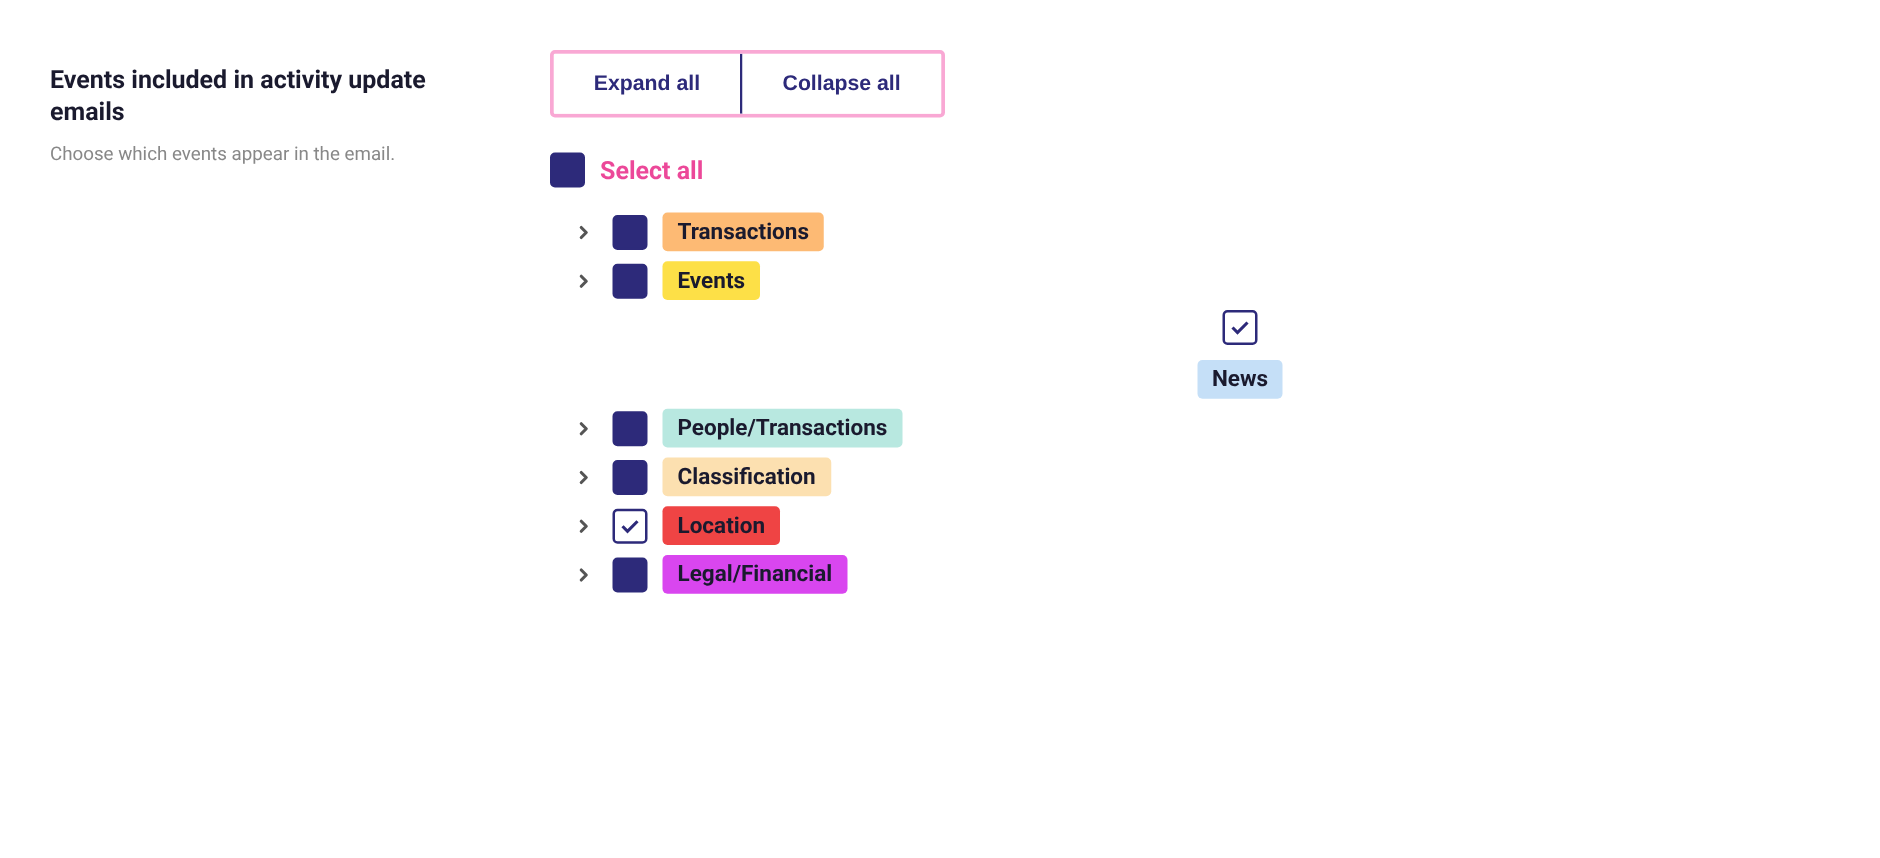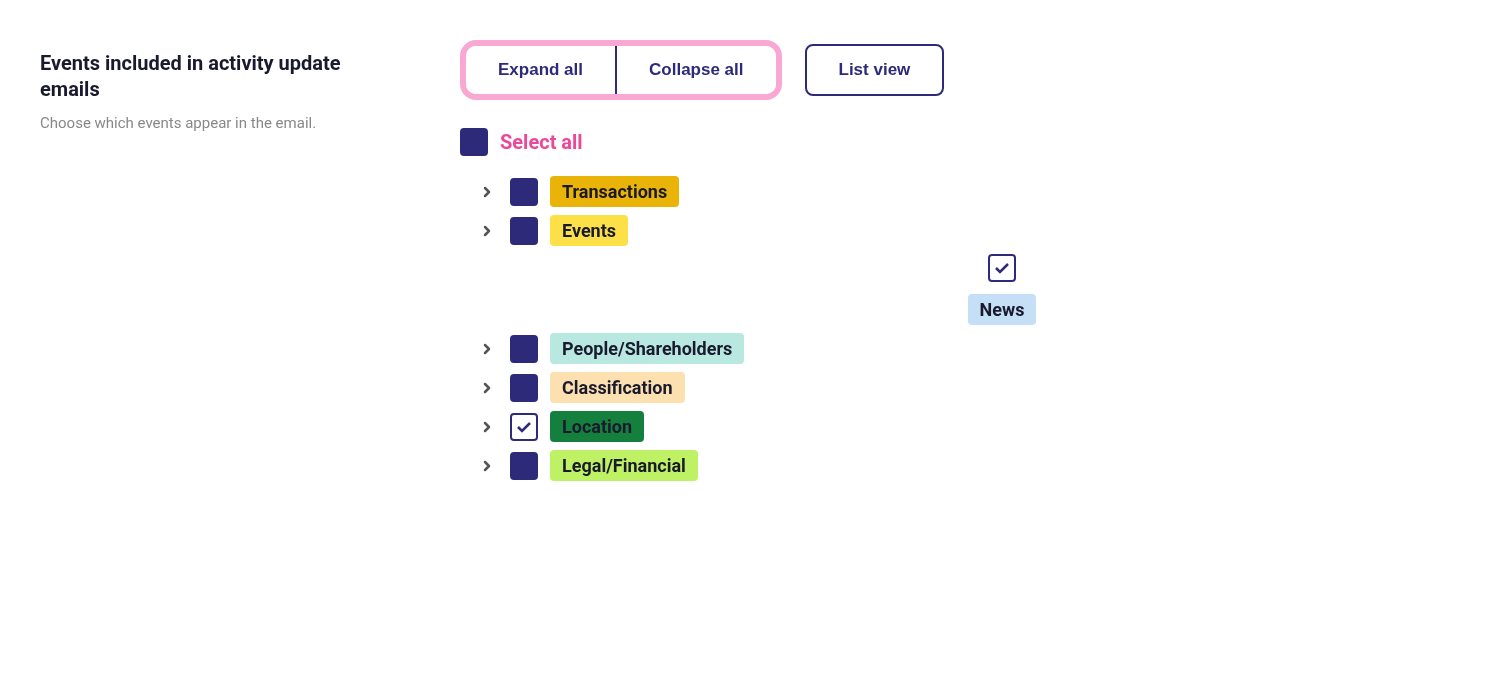--- a/index.html
+++ b/index.html
@@ -14,21 +14,21 @@
       color: #1a1a2e;
       min-height: 686px;
       display: flex;
       align-items: flex-start;
       padding: 40px 40px;
     }
 
     .page-container {
       display: flex;
       flex-direction: row;
-      gap: 80px;
+      gap: 60px;
       width: 100%;
       max-width: 1504px;
     }
 
     .left-panel {
       width: 340px;
       flex-shrink: 0;
       padding-top: 10px;
     }
 
@@ -55,24 +55,24 @@
 
     .toolbar {
       display: flex;
       align-items: center;
       gap: 0;
       margin-bottom: 24px;
     }
 
     .btn-group {
       display: flex;
-      border: 6px solid #f9a8d4;
-      border-radius: 16px;
+      border: 3px solid #f9a8d4;
+      border-radius: 4px;
       overflow: hidden;
-      margin-right: 23px;
+      margin-right: 7px;
     }
 
     .btn-group-item {
       padding: 14px 32px;
       font-size: 17px;
       font-weight: 700;
       color: #2d2a7a;
       background: #fff;
       border: none;
       cursor: pointer;
@@ -176,44 +176,43 @@
 
     .tag {
       display: inline-block;
       padding: 5px 12px;
       border-radius: 4px;
       font-size: 18px;
       font-weight: 700;
       color: #1a1a2e;
     }
 
-    .tag-pink { background: #eab308; text-align: right; }
+    .tag-pink { background: #fdba74; text-align: right; }
     .tag-rose { background: #fde047; }
     .tag-blue { background: #c5dff7; }
     .tag-teal { background: #b8e8e0; }
     .tag-orange { background: #fce0b0; text-align: center; }
-    .tag-peach { background: #15803d; }
-    .tag-green { background: #bef264; }
+    .tag-peach { background: #ef4444; }
+    .tag-green { background: #d946ef; }
   </style>
 </head>
 <body>
 
 <div class="page-container">
   <div class="left-panel">
     <h2 class="left-panel-title">Events included in activity update emails</h2>
     <p class="left-panel-description">Choose which events appear in the email.</p>
   </div>
 
   <div class="right-panel">
     <div class="toolbar">
       <div class="btn-group">
         <button class="btn-group-item">Expand all</button>
         <button class="btn-group-item">Collapse all</button>
       </div>
-      <button class="btn-standalone">List view</button>
     </div>
 
     <div class="tree-container">
 
       <div class="tree-root">
         <div class="checkbox-dark"></div>
         <span class="select-all-label">Select all</span>
       </div>
 
       <div id="tree-items-container">
@@ -243,21 +242,21 @@
             </div>
             <span class="tag tag-blue">News</span>
           </div>
           <div class="tree-item">
             <div class="chevron">
               <svg width="12" height="12" viewBox="0 0 12 12" fill="none" stroke="currentColor" stroke-width="2.5" stroke-linecap="round" stroke-linejoin="round">
                 <polyline points="4,2 8,6 4,10"></polyline>
               </svg>
             </div>
             <div class="checkbox-dark"></div>
-            <span class="tag tag-teal">People/Shareholders</span>
+            <span class="tag tag-teal">People/Transactions</span>
           </div>
           <div class="tree-item">
             <div class="chevron">
               <svg width="12" height="12" viewBox="0 0 12 12" fill="none" stroke="currentColor" stroke-width="2.5" stroke-linecap="round" stroke-linejoin="round">
                 <polyline points="4,2 8,6 4,10"></polyline>
               </svg>
             </div>
             <div class="checkbox-dark"></div>
             <span class="tag tag-orange">Classification</span>
           </div>

